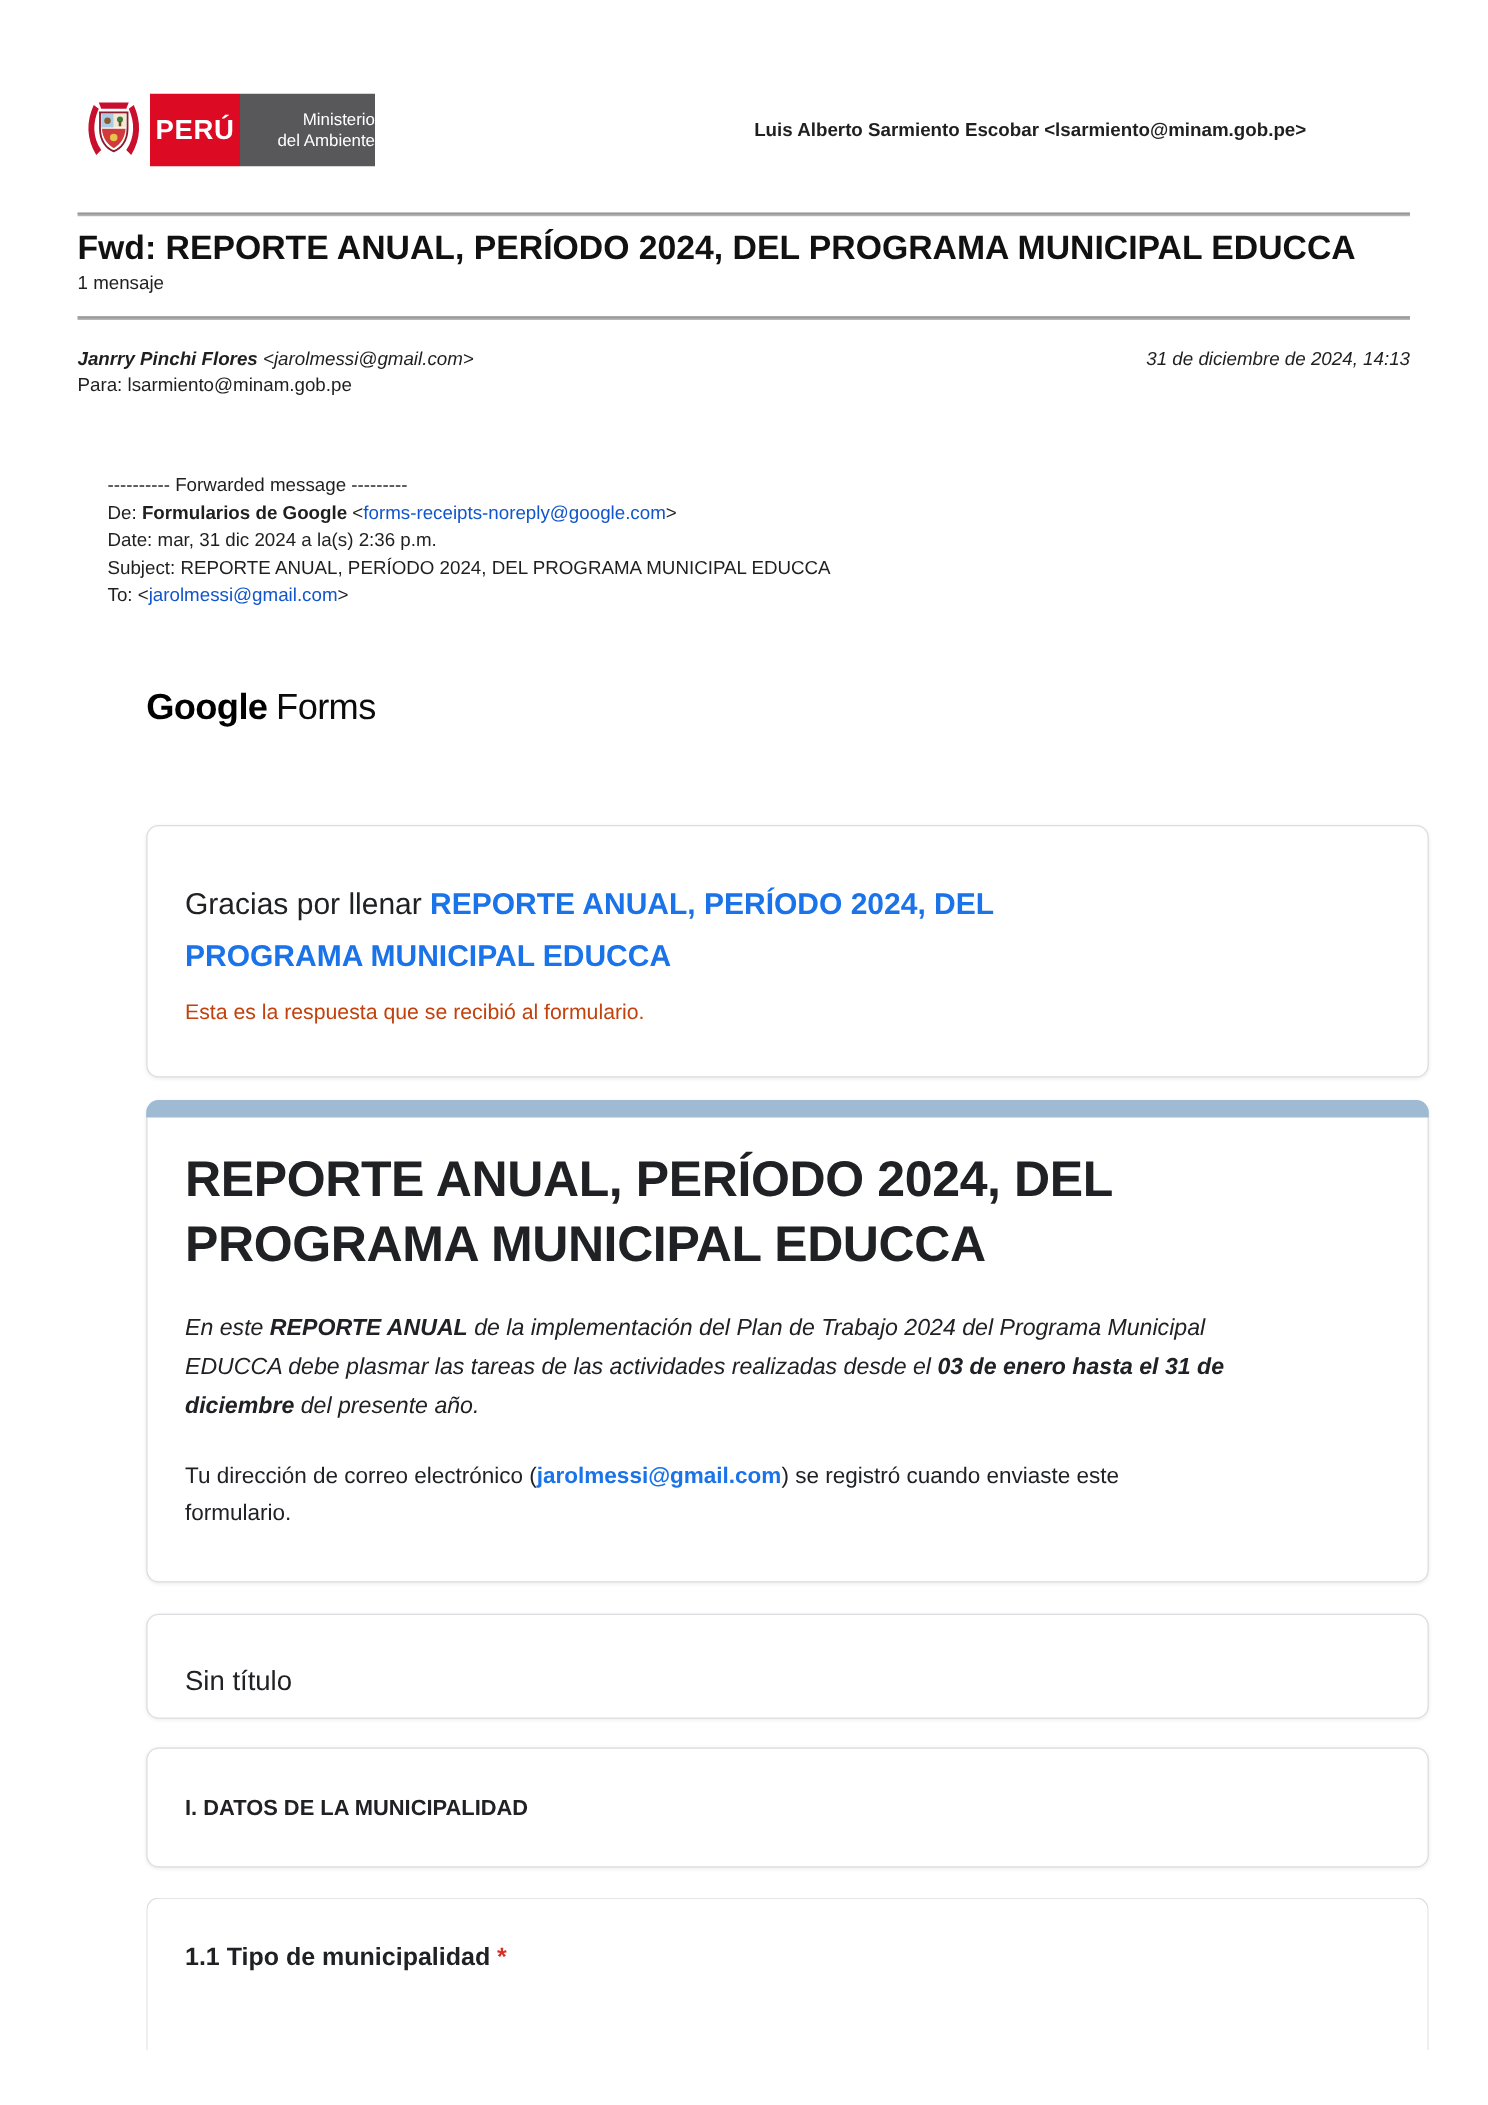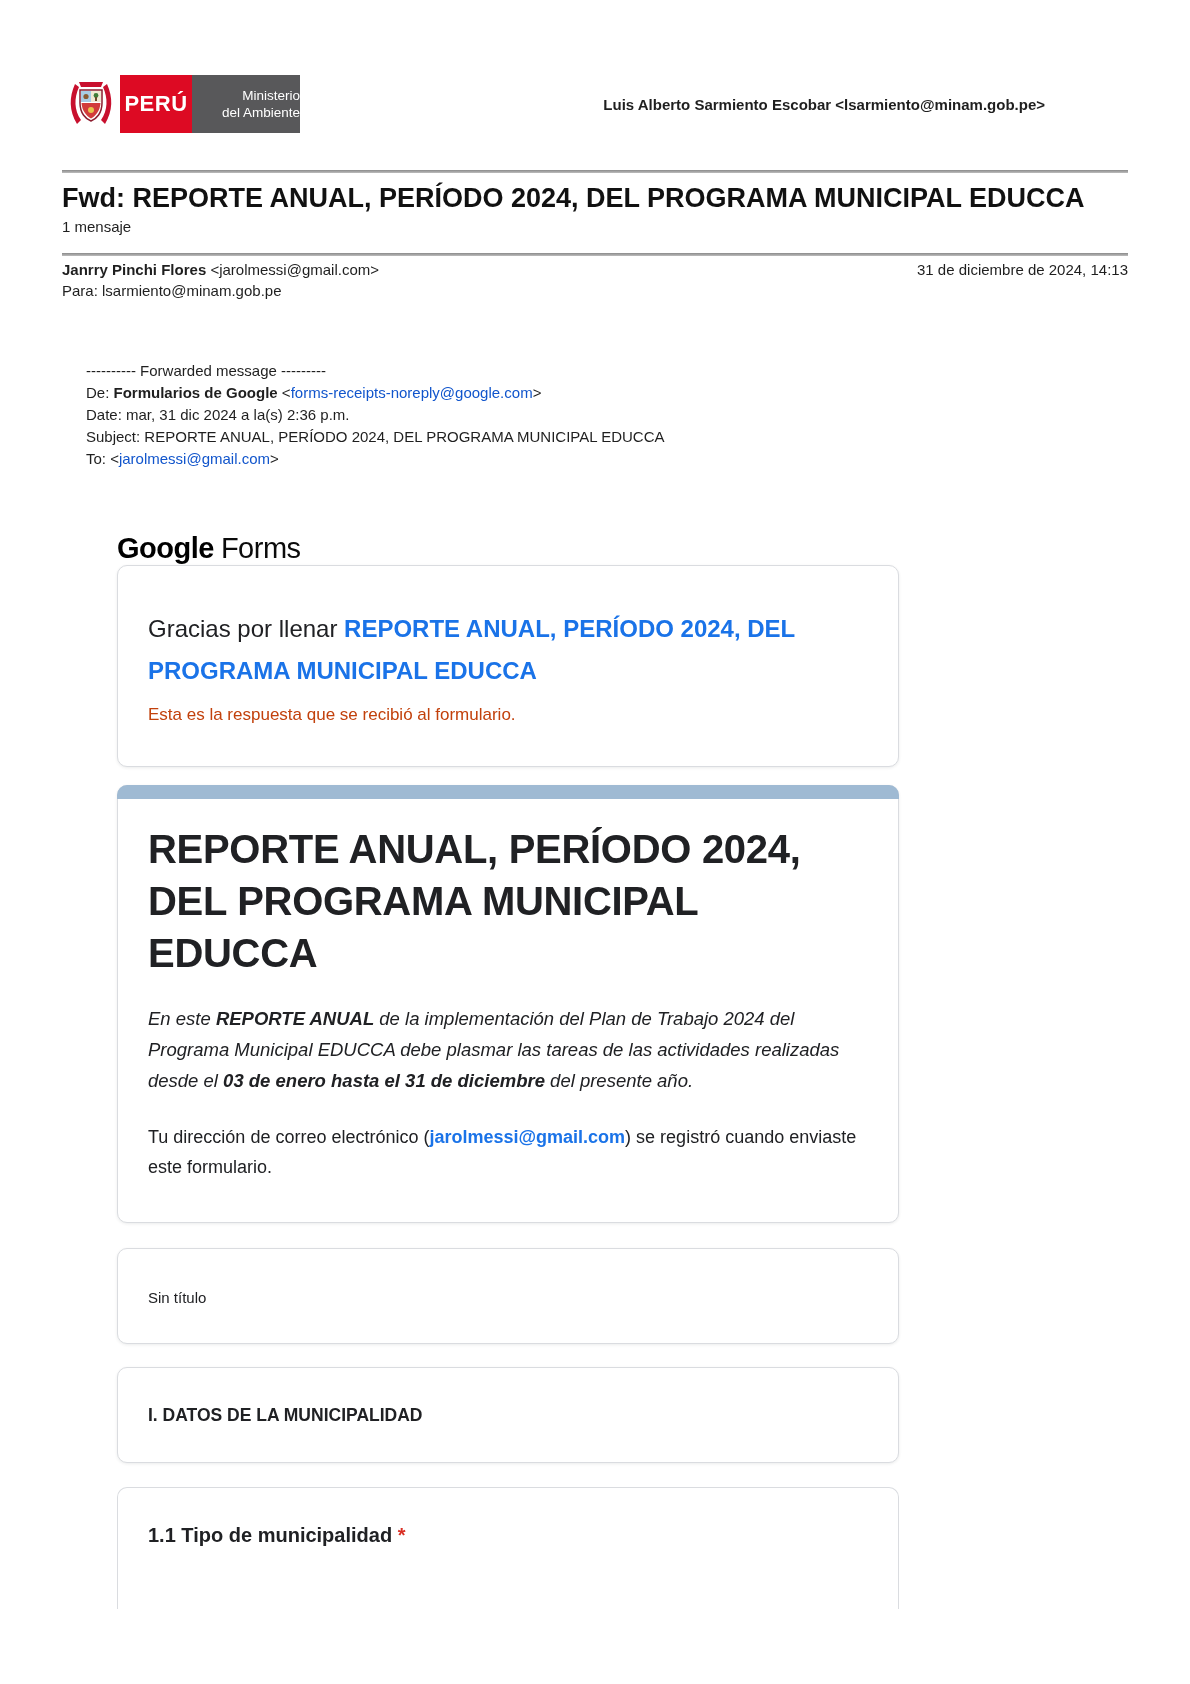--- a/index.html
+++ b/index.html
@@ -18,50 +18,50 @@
                   display:flex; flex-direction:column; justify-content:center; padding-left:10px;align-items:flex-end; }
   .account-email { font-weight:bold; font-size:15px; margin-right:83px; }
 
   .hr { height:3px; background:linear-gradient(to bottom,#8a8a8a,#bdbdbd); }
   .hr1 { margin-top:37px; }
   .hr2 { margin-top:16px; }
 
   h1.subject { margin:10px 0 0 0; font-size:27px; line-height:31px; font-weight:bold; color:#111; }
   .msg-count { font-size:15px; line-height:20px; margin-top:3px; }
 
-  .sender-row { margin-top:3px; display:flex; justify-content:space-between; font-size:15px; line-height:21px; }
+  .sender-row { margin-top:21px; display:flex; justify-content:space-between; font-size:15px; line-height:21px;font-style:italic; }
   .bold { font-weight:bold; }
   .to-line { font-size:15px; line-height:21px; }
 
   .fwd { margin:59px 0 0 24px; font-size:15px; line-height:22px; }
   .prewrap { white-space:pre-wrap; }
   a.mail-link { color:#1155cc; text-decoration:none; }
 
   .gforms-logo { margin:62px 0 0 55px; font-size:29px; color:#000; letter-spacing:-0.5px; }
   .gforms-logo .g { font-weight:bold; }
   .gforms-logo .f { font-weight:normal; margin-left:7px; color:#0b0b0b; }
 
   
-  .cards { margin-left:55px; width:782px; }
+  .cards { margin-top:77px; margin-left:55px; width:1026px; }
   .card { background:#fff; border:1px solid #dadce0; border-radius:10px; box-shadow:0 1px 3px rgba(60,64,67,.10); }
 
   .card-thanks { padding:42px 30px 40px; }
   .thanks-main { font-size:24px; line-height:42px; color:#202124; max-width:780px; }
   .thanks-link { font-weight:bold; color:#1a73e8; text-decoration:none; }
   .thanks-note { margin-top:12px; font-size:17px; line-height:22px; color:#c2410c; }
 
   .card-form { margin-top:18px; padding:0 0 40px 0; }
   .form-topbar { height:14px; background:#9fbad3; border-radius:10px 10px 0 0; margin:-1px -1px 0 -1px; }
   .form-body { padding:24px 30px 0 30px; }
   .form-title { font-size:40px; line-height:52px; font-weight:bold; color:#202124; letter-spacing:-0.3px; }
   .form-desc { margin-top:24px; font-style:italic; font-size:18.5px; line-height:31px; color:#202124; max-width:835px; }
   .form-note { margin-top:26px; font-size:18px; line-height:30px; color:#202124; max-width:830px; }
   .note-link { font-weight:bold; color:#1a73e8; text-decoration:none; }
 
-  .card-untitled { margin-top:25px; padding:40px 30px 37px; font-size:15px; color:#202124; }
+  .card-untitled { margin-top:25px; padding:40px 30px 16px; font-size:22px; color:#202124; }
   .card-section  { margin-top:23px; padding:37px 30px 36px; font-size:17.5px; font-weight:bold; color:#202124; }
   .card-question { margin-top:24px; padding:36px 30px 0 30px; height:122px; border-bottom:none;
                    border-radius:10px 10px 0 0; font-size:20px; font-weight:bold; color:#202124; box-shadow:none; }
   .required { color:#d93025; }
 </style>
 </head>
 <body>
 
 <div class="page">
   <div class="content">

